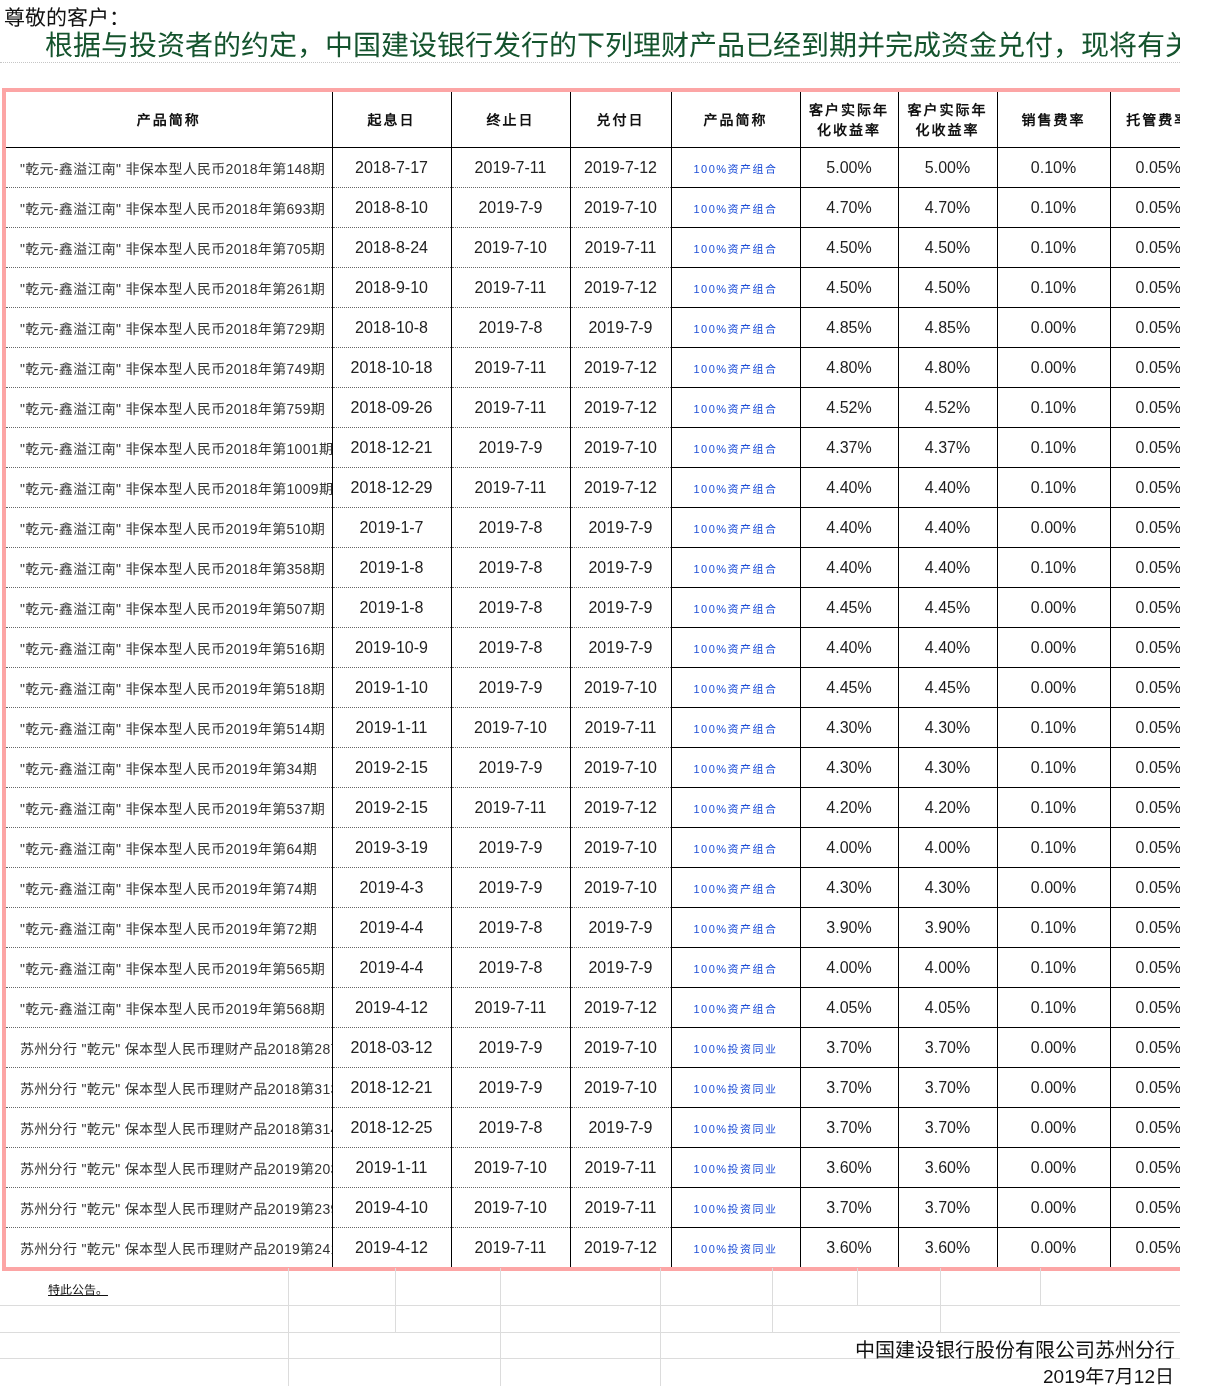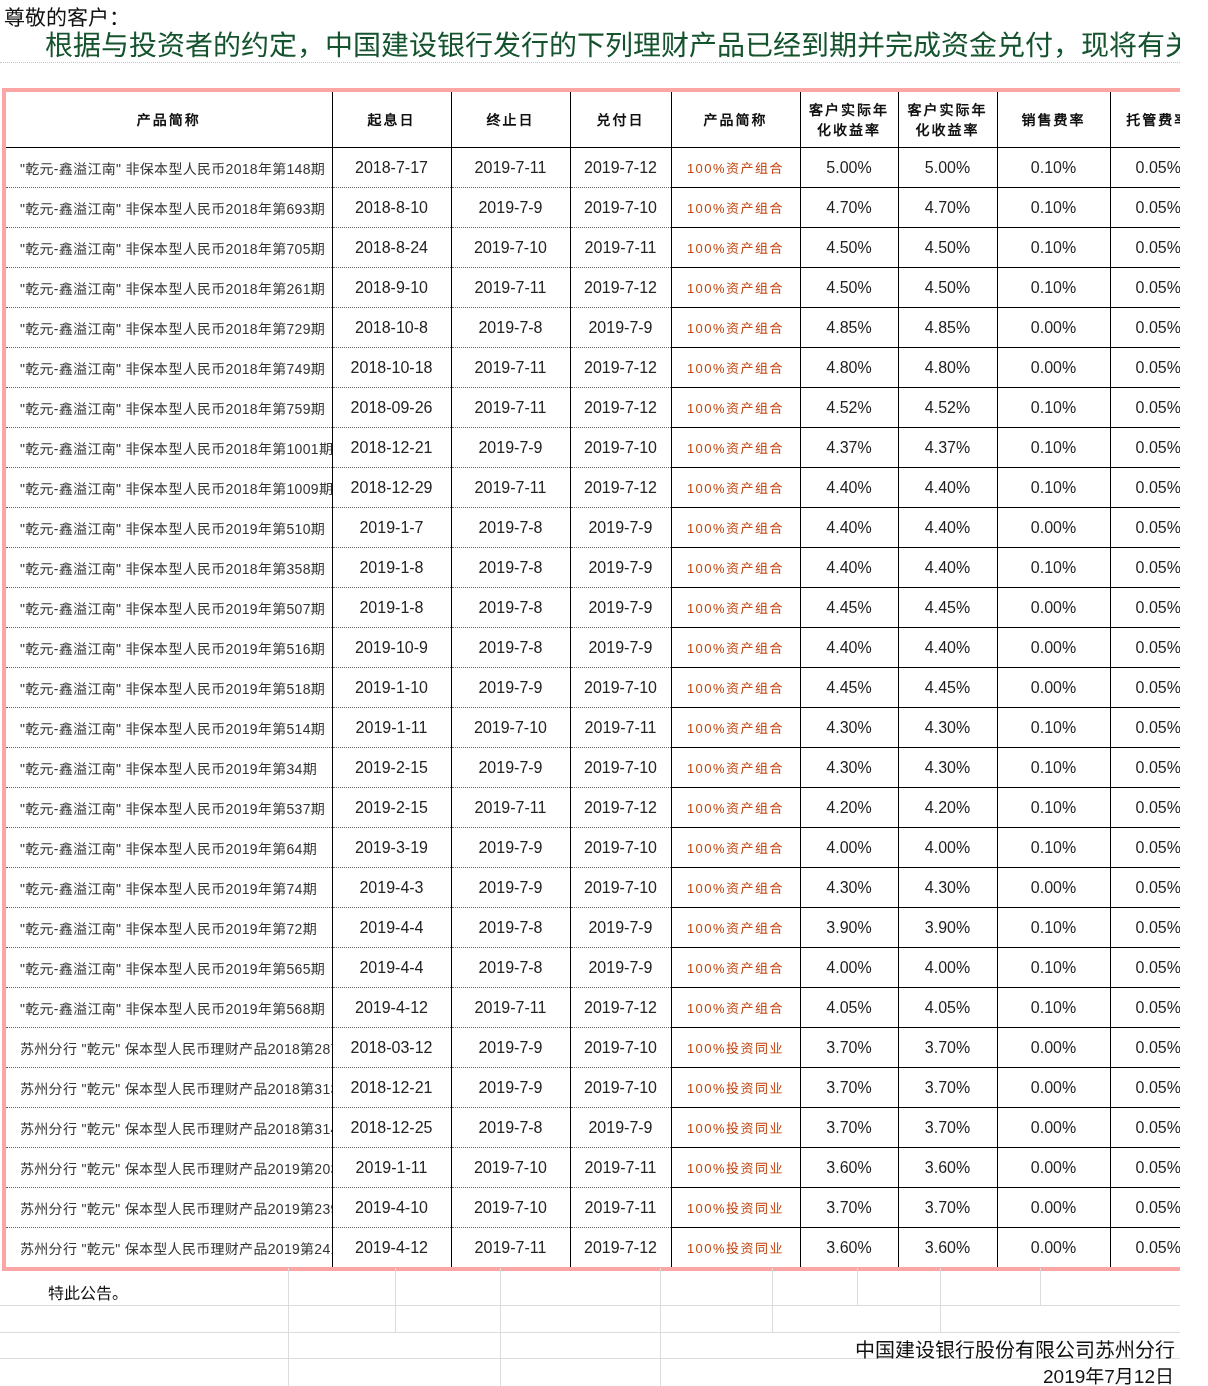--- a/index.html
+++ b/index.html
@@ -52,30 +52,30 @@
   .products td.c0 {
     text-align: left; padding-left: 14px;
     font-size: 14px; color: #333; letter-spacing: 0.3px;
     border-bottom: 1px dotted #666;
   }
   .products td.c1, .products td.c2, .products td.c3 {
     border-bottom: 1px dotted #666;
   }
   .products td.c4 {
     border-bottom: 1px solid #000;
-    font-size: 13px; color: #c2410c; letter-spacing: 1.5px;
+    font-size: 11px; color: #1d4ed8; letter-spacing: 1.5px;
   }
   .products td.c5, .products td.c6, .products td.c7, .products td.c8 {
     border-bottom: 1px solid #000;
   }
 
   
   .closing {
     position: absolute; top: 1280px; left: 48px;
-    font-size: 16px; color: #111;
+    font-size: 12px; color: #111; text-decoration: underline;
   }
   .issuer {
     position: absolute; top: 1334px; right: 5px;
     font-size: 20px; color: #111; text-align: center;
   }
   .pub-date {
     position: absolute; top: 1361px; right: 6px;
     font-size: 19px; color: #111;
   }
 

